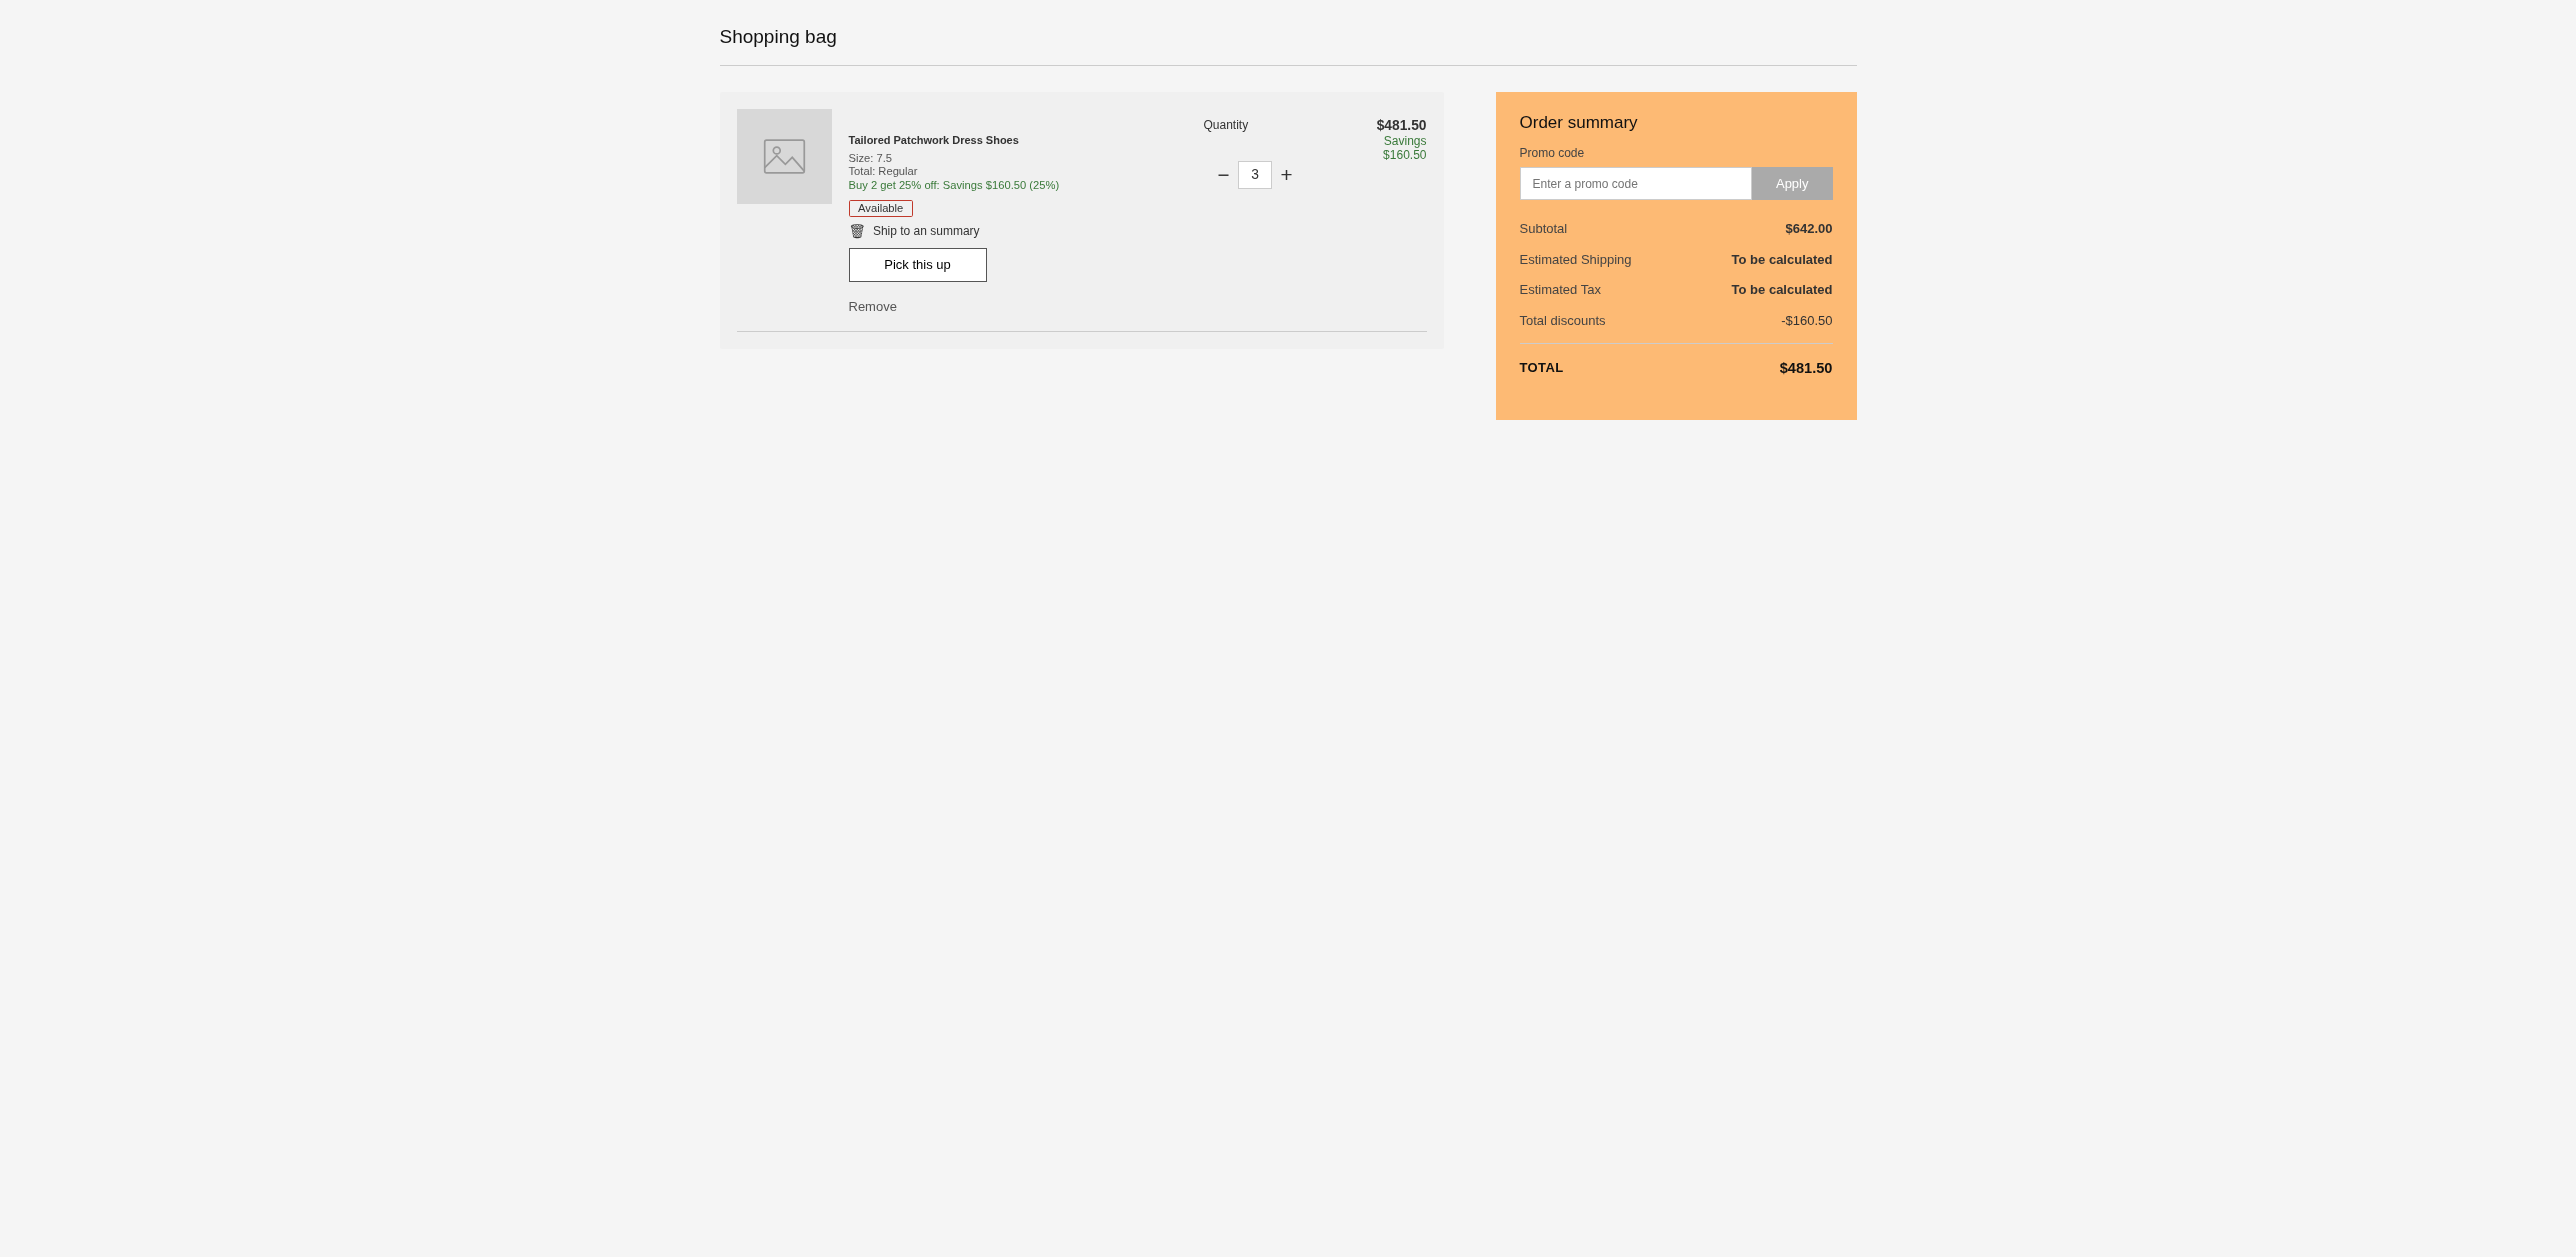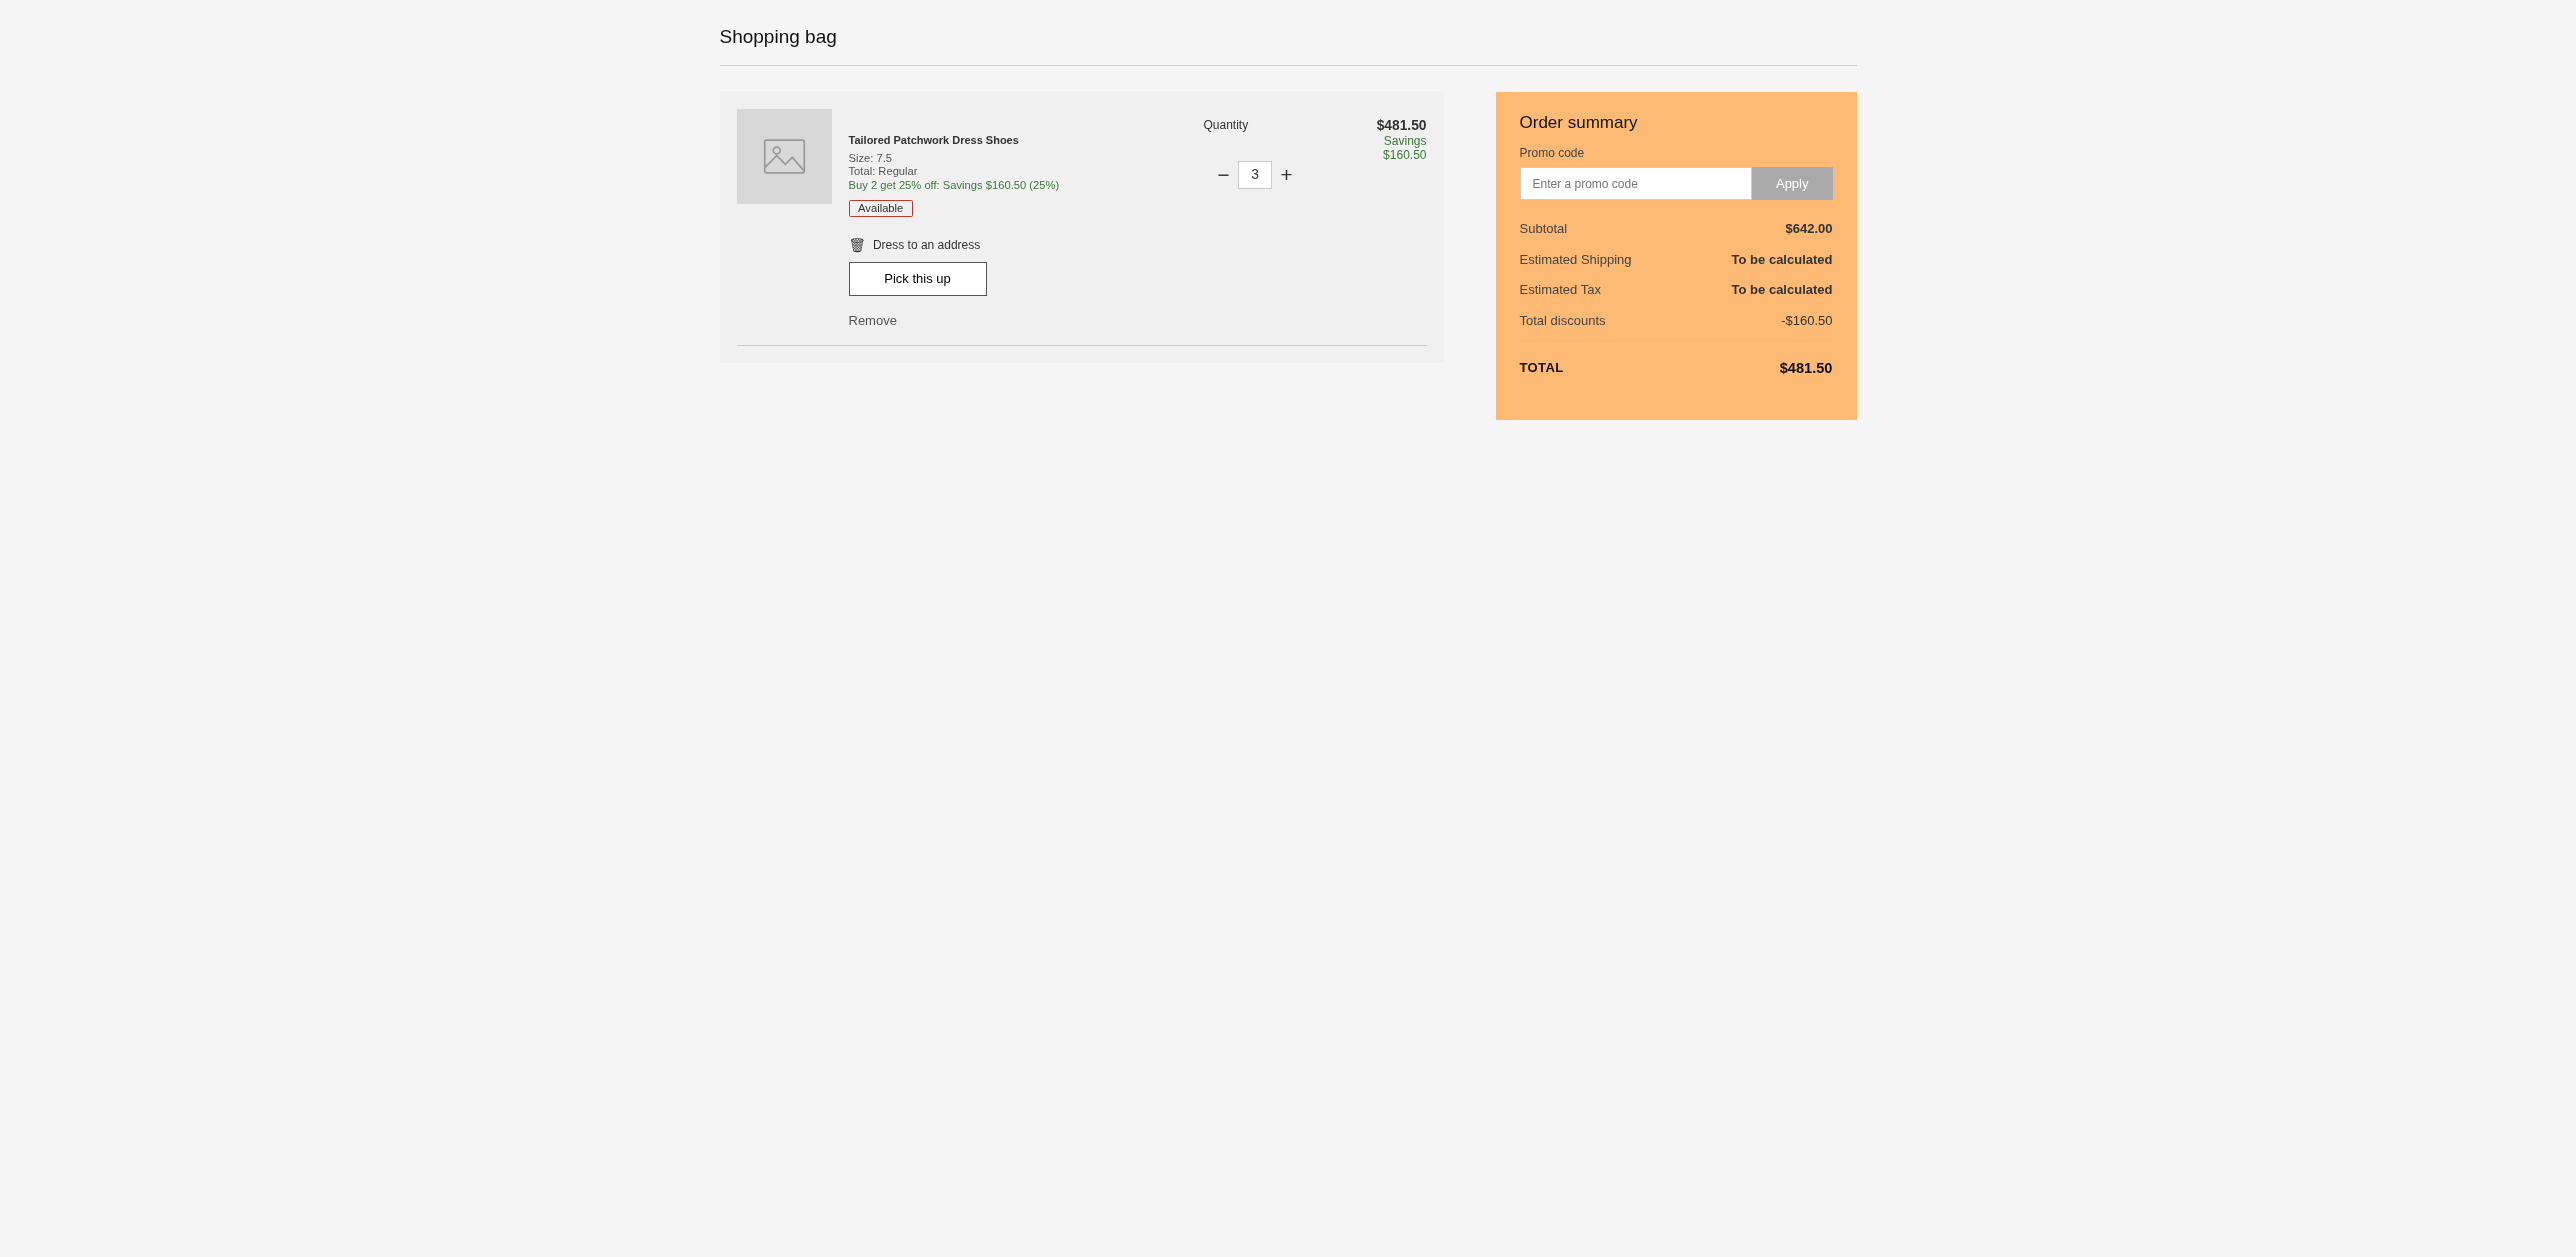--- a/index.html
+++ b/index.html
@@ -95,21 +95,21 @@
       color: #3a7a3a;
       margin-bottom: 8.6px;
     }
 
     .availability-badge {
       display: inline-block;
       border: 1.3px solid #c0392b;
       color: #333;
       font-size: 11.2px;
       padding: 1.7px 8.6px;
-      margin-bottom: 20px;
+      margin-bottom: 6px;
       border-radius: 1.7px;
     }
 
     .shipping-row {
       display: flex;
       align-items: center;
       gap: 6.9px;
       margin-bottom: 8.6px;
       font-size: 12px;
       color: #333;
@@ -337,21 +337,21 @@
 
         <div class="product-details">
           <div class="product-name">Tailored Patchwork Dress Shoes</div>
           <div class="product-meta">Size: 7.5</div>
           <div class="product-meta">Total: Regular</div>
           <div class="product-promo">Buy 2 get 25% off: Savings $160.50 (25%)</div>
           <div class="availability-badge">Available</div>
 
           <div class="shipping-row">
             <span class="shipping-icon">🗑</span>
-            <span>Dress to an address</span>
+            <span>Ship to an summary</span>
           </div>
 
           <button class="pick-up-btn">Pick this up</button>
 
           <button class="remove-link">Remove</button>
         </div>
 
         <div class="quantity-section">
           <div class="quantity-label">Quantity</div>
           <div class="quantity-controls">

